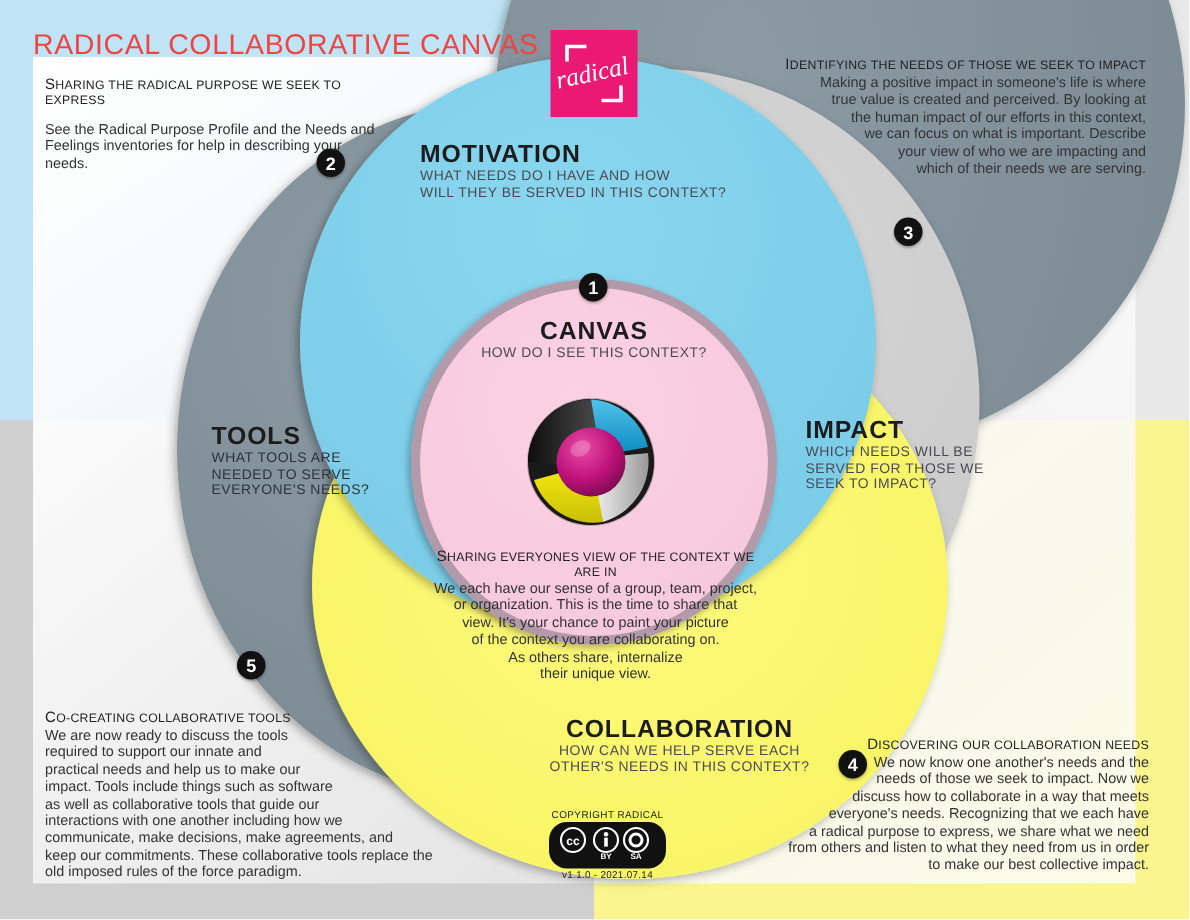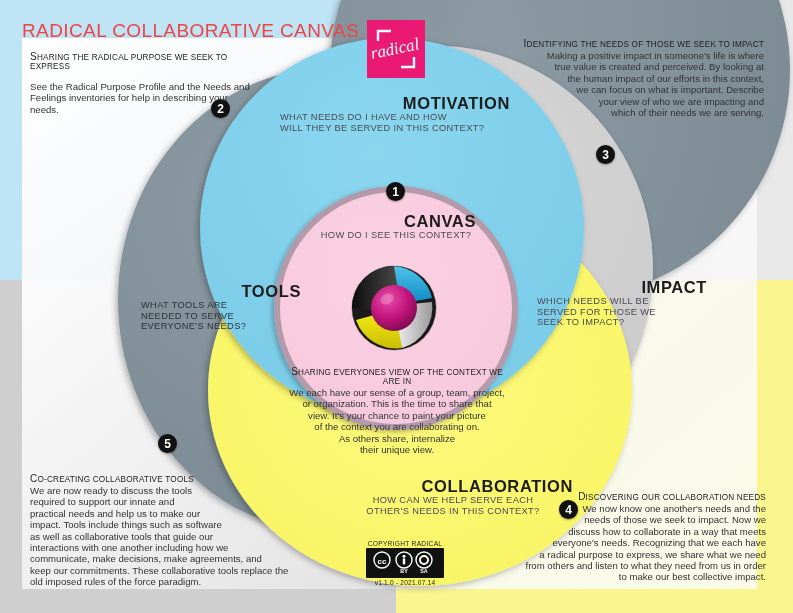--- a/index.html
+++ b/index.html
@@ -12,41 +12,41 @@
   .hdr{font-weight:normal;font-size:8.2px;letter-spacing:.2px;
        text-transform:uppercase;color:#222;margin-bottom:1px;}
   .hdr .cap{font-size:10px;}
   .body{font-size:9.6px;line-height:11.4px;color:#333;}
   .body p{margin:0;}
   .body p.gap{margin-top:10px;}
 
   .bigtitle{font-size:19px;color:#ef4444;letter-spacing:.4px;font-weight:400;}
 
   .ring-title{font-weight:bold;font-size:16.5px;color:#1c1c1c;
-              letter-spacing:.6px;line-height:18px;text-align:right;}
+              letter-spacing:.6px;line-height:18px;}
   .ring-sub{font-size:9.3px;color:#4a4a52;letter-spacing:.35px;
             line-height:10.6px;text-transform:uppercase;}
 
   .num{position:absolute;width:19px;height:19px;border-radius:50%;
        background:#111;color:#fff;font-weight:bold;font-size:12px;
        display:flex;align-items:center;justify-content:center;
        box-shadow:0 1px 2px rgba(0,0,0,.35);}
 
   
   #logo{position:absolute;left:367px;top:20px;width:58px;height:58px;
         background:#ea1a74;}
   #logo svg{display:block;}
 
   
   #centerlogo{position:absolute;left:344px;top:258px;width:100px;height:100px;}
 
   
   #cc{position:absolute;left:366px;top:540px;width:78px;}
   #cc .cclabel{font-size:6.6px;color:#222;letter-spacing:.3px;text-align:center;}
-  #cc .ccbox{margin:1px 0;background:#111;border-radius:1px;padding:1.5px 2px 0;}
+  #cc .ccbox{margin:1px 0;background:#111;border-radius:12px;padding:1.5px 2px 0;}
   #cc .ccver{font-size:6.6px;color:#222;text-align:center;letter-spacing:.2px;}
 </style>
 </head>
 <body>
 
 <div id="canvas">
 
   <svg id="bgsvg" viewBox="0 0 793 613">
     <defs>
       <linearGradient id="gTL" x1="0" y1="0" x2="1" y2="1">

